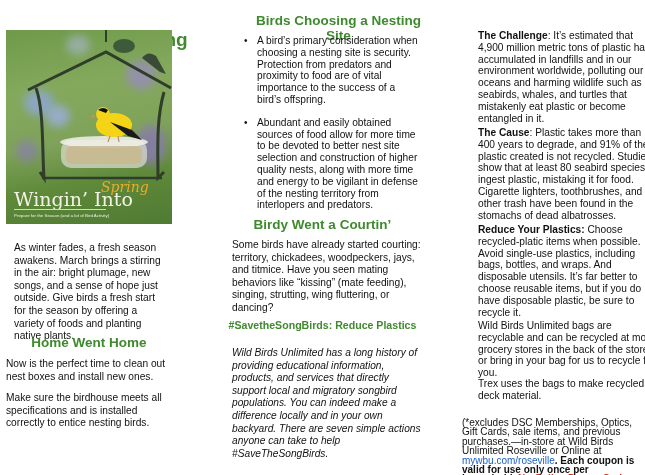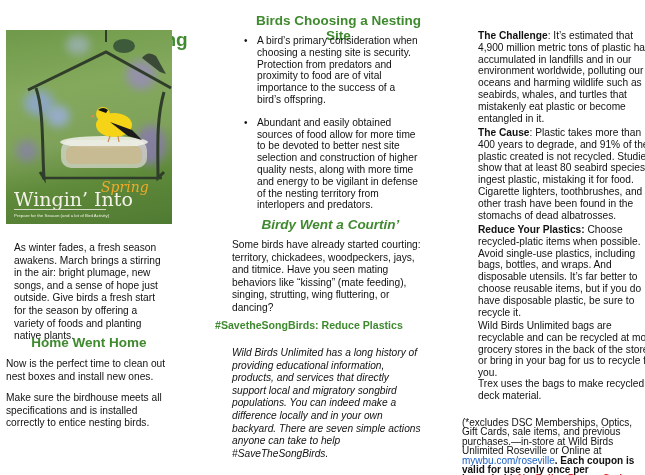--- a/index.html
+++ b/index.html
@@ -24,23 +24,23 @@
   p.c { text-align:left; font-size:10.2px; line-height:12.6px; margin:0; }
   .intro { position:absolute; left:14px; width:155px; top:242px; }
   h2.sec { position:absolute; margin:0; font-size:13.5px; font-weight:bold; color:#3f8a2f; text-align:center; }
   .hsh { left:0; width:178px; top:335px; }
   .hsh-p1 { position:absolute; left:6px; width:166px; top:358px; }
   .hsh-p2 { position:absolute; left:6px; width:166px; top:392px; }
   .c2h { left:20px; top:13px; text-align:left;padding-left:12px; }
   ul.bl { position:absolute; left:0; top:35px; margin:0; padding:0; list-style:none; width:215px; }
   ul.bl li { position:relative; padding-left:42px; font-size:10.2px; line-height:11.8px; margin-bottom:11px; width:163px; }
   ul.bl li .dot { position:absolute; left:29px; top:0; font-size:10px; }
-  .birdy { left:8px; width:215px; top:217px;font-style:italic; }
+  .birdy { left:0; width:215px; top:217px; }
   .court { position:absolute; left:17px; width:190px; top:239px; }
-  .save { position:absolute; left:0; width:215px; top:319px; font-size:10.6px; font-weight:bold; color:#3f8a2f; text-align:left; margin:0; }
+  .save { position:absolute; left:0; width:215px; top:319px; font-size:10.6px; font-weight:bold; color:#3f8a2f; text-align:center; margin:0; }
   .wbu { position:absolute; left:17px; width:190px; top:347px;font-style:italic; }
   .c3p { position:absolute; left:32px; width:180px; font-size:10.2px; line-height:11.8px; margin:16px; }
   .c3p b { font-weight:bold; }
   .p-ch { top:14px; } .p-ca { top:111px; } .p-re { top:208px; } .p-wb { top:304px; } .p-tr { top:362px; }
   .fine { position:absolute; left:32px; width:180px; top:418px; font-size:10px; line-height:9.4px; margin:0; }
   .fine a { color:#1b5fc7; text-decoration:none; }
   .fine .red { color:#e0201a; font-weight:bold; }
 </style>
 </head>
 <body>

